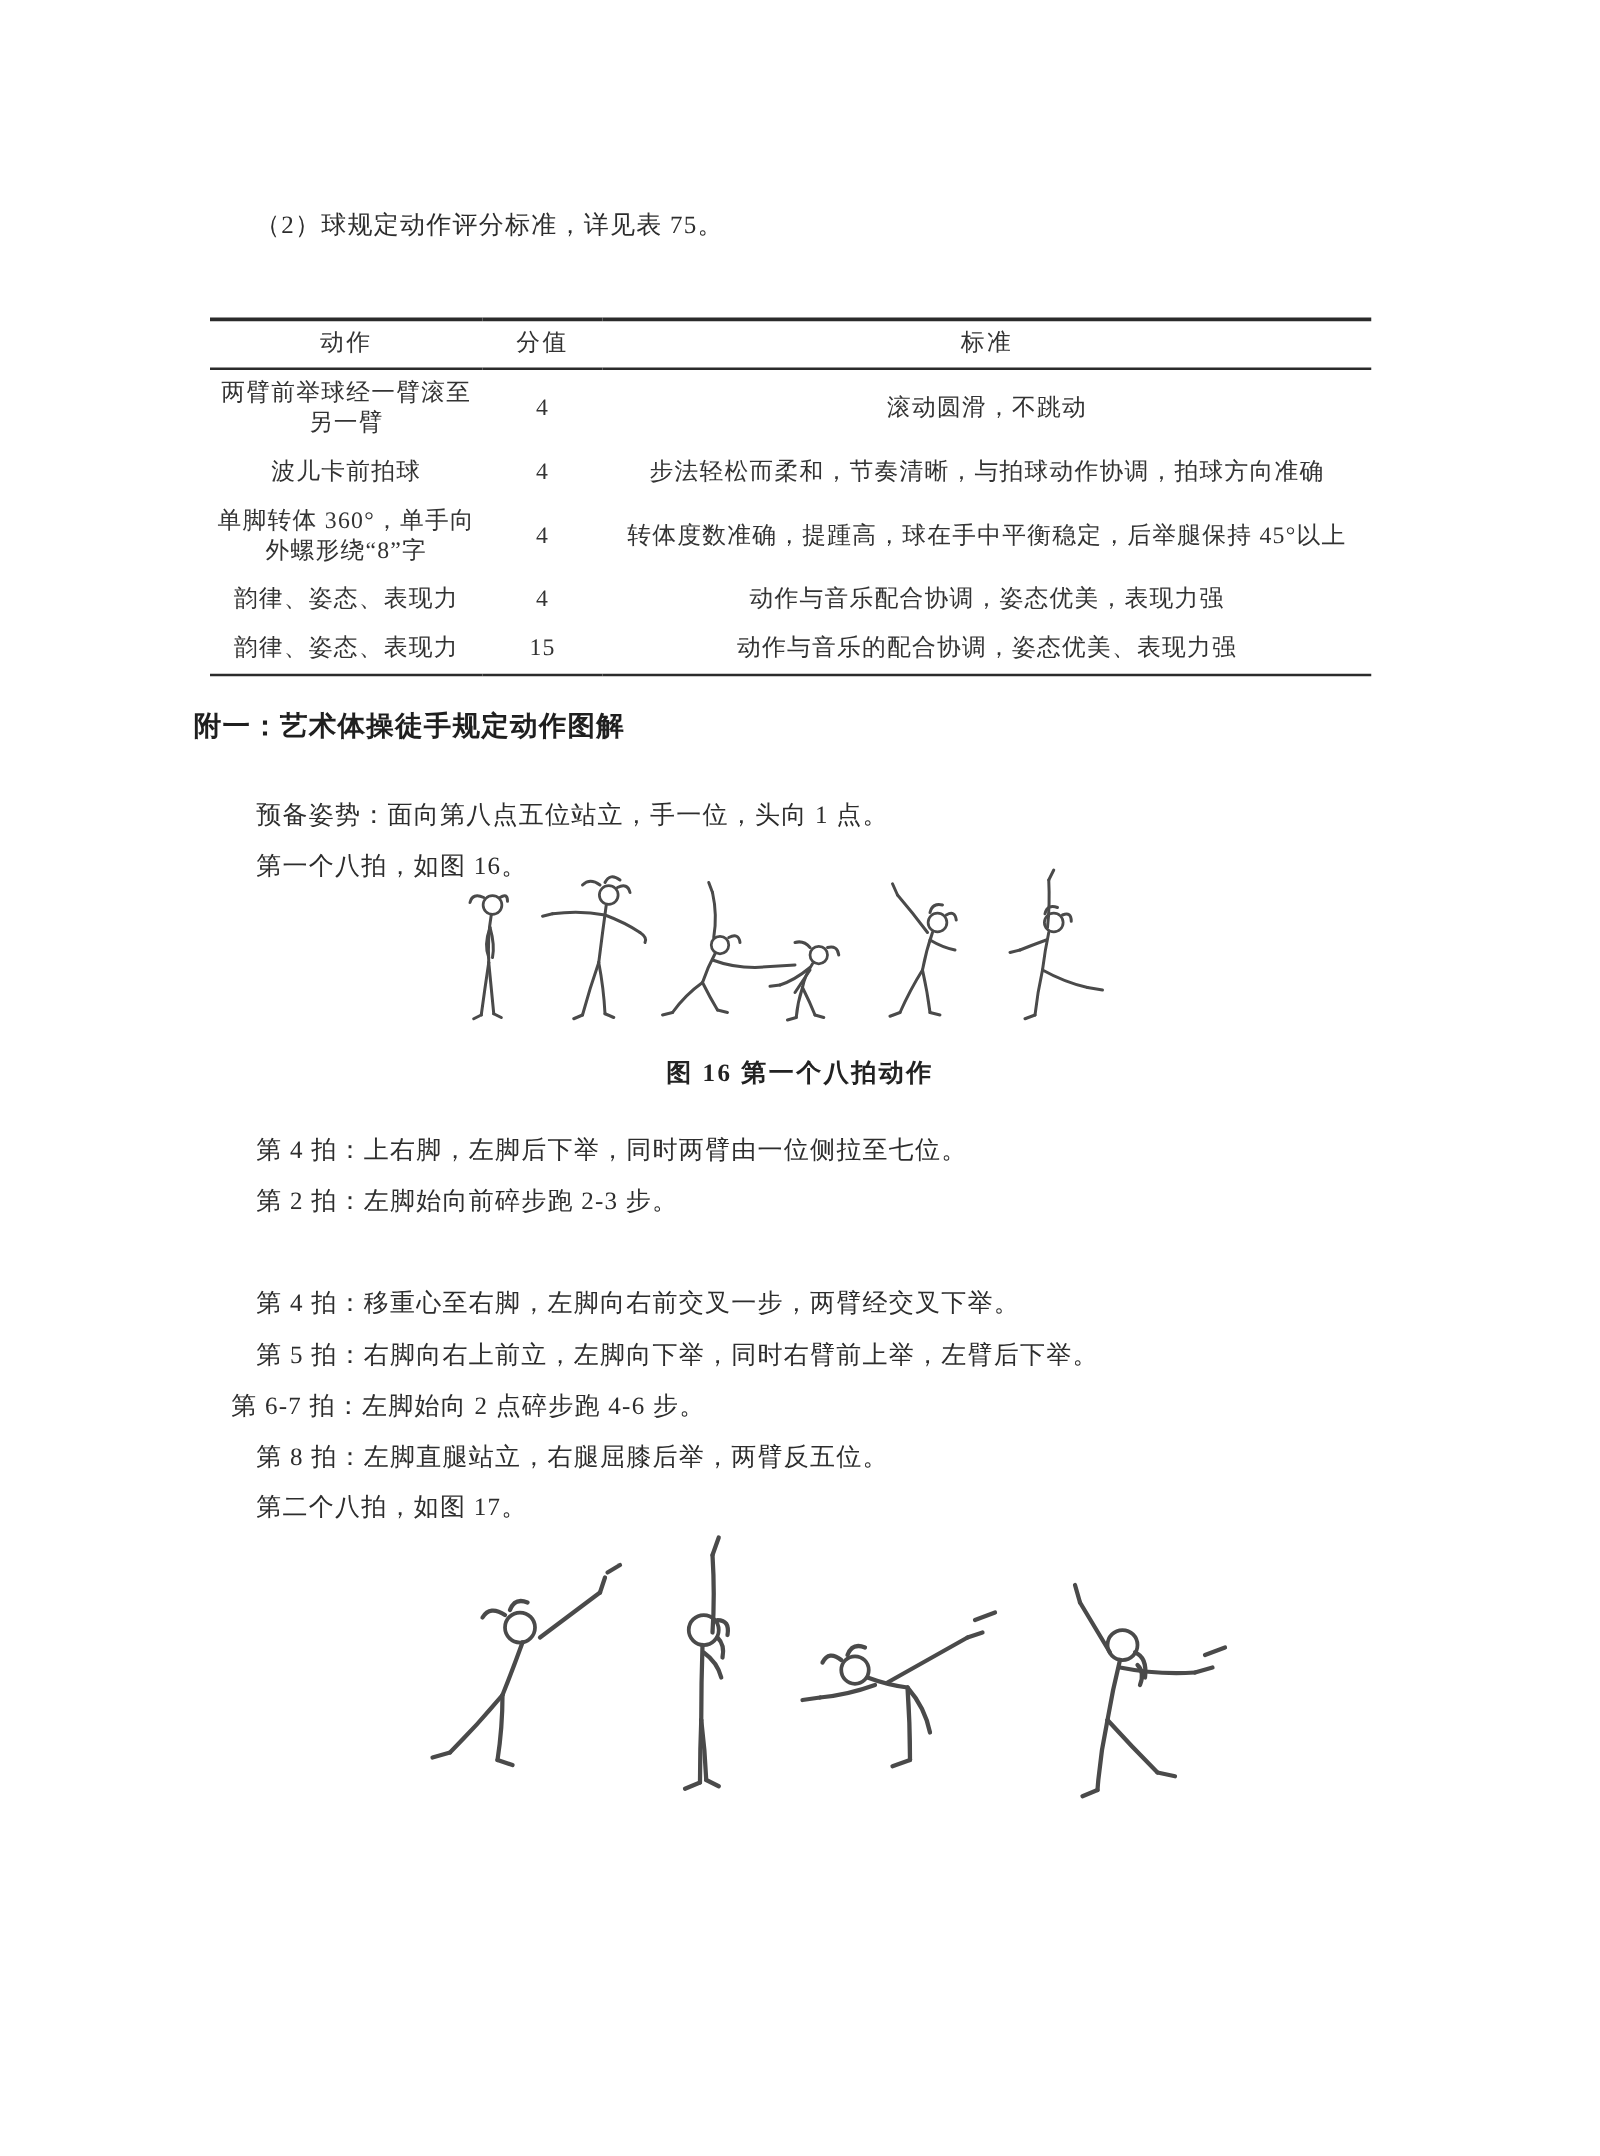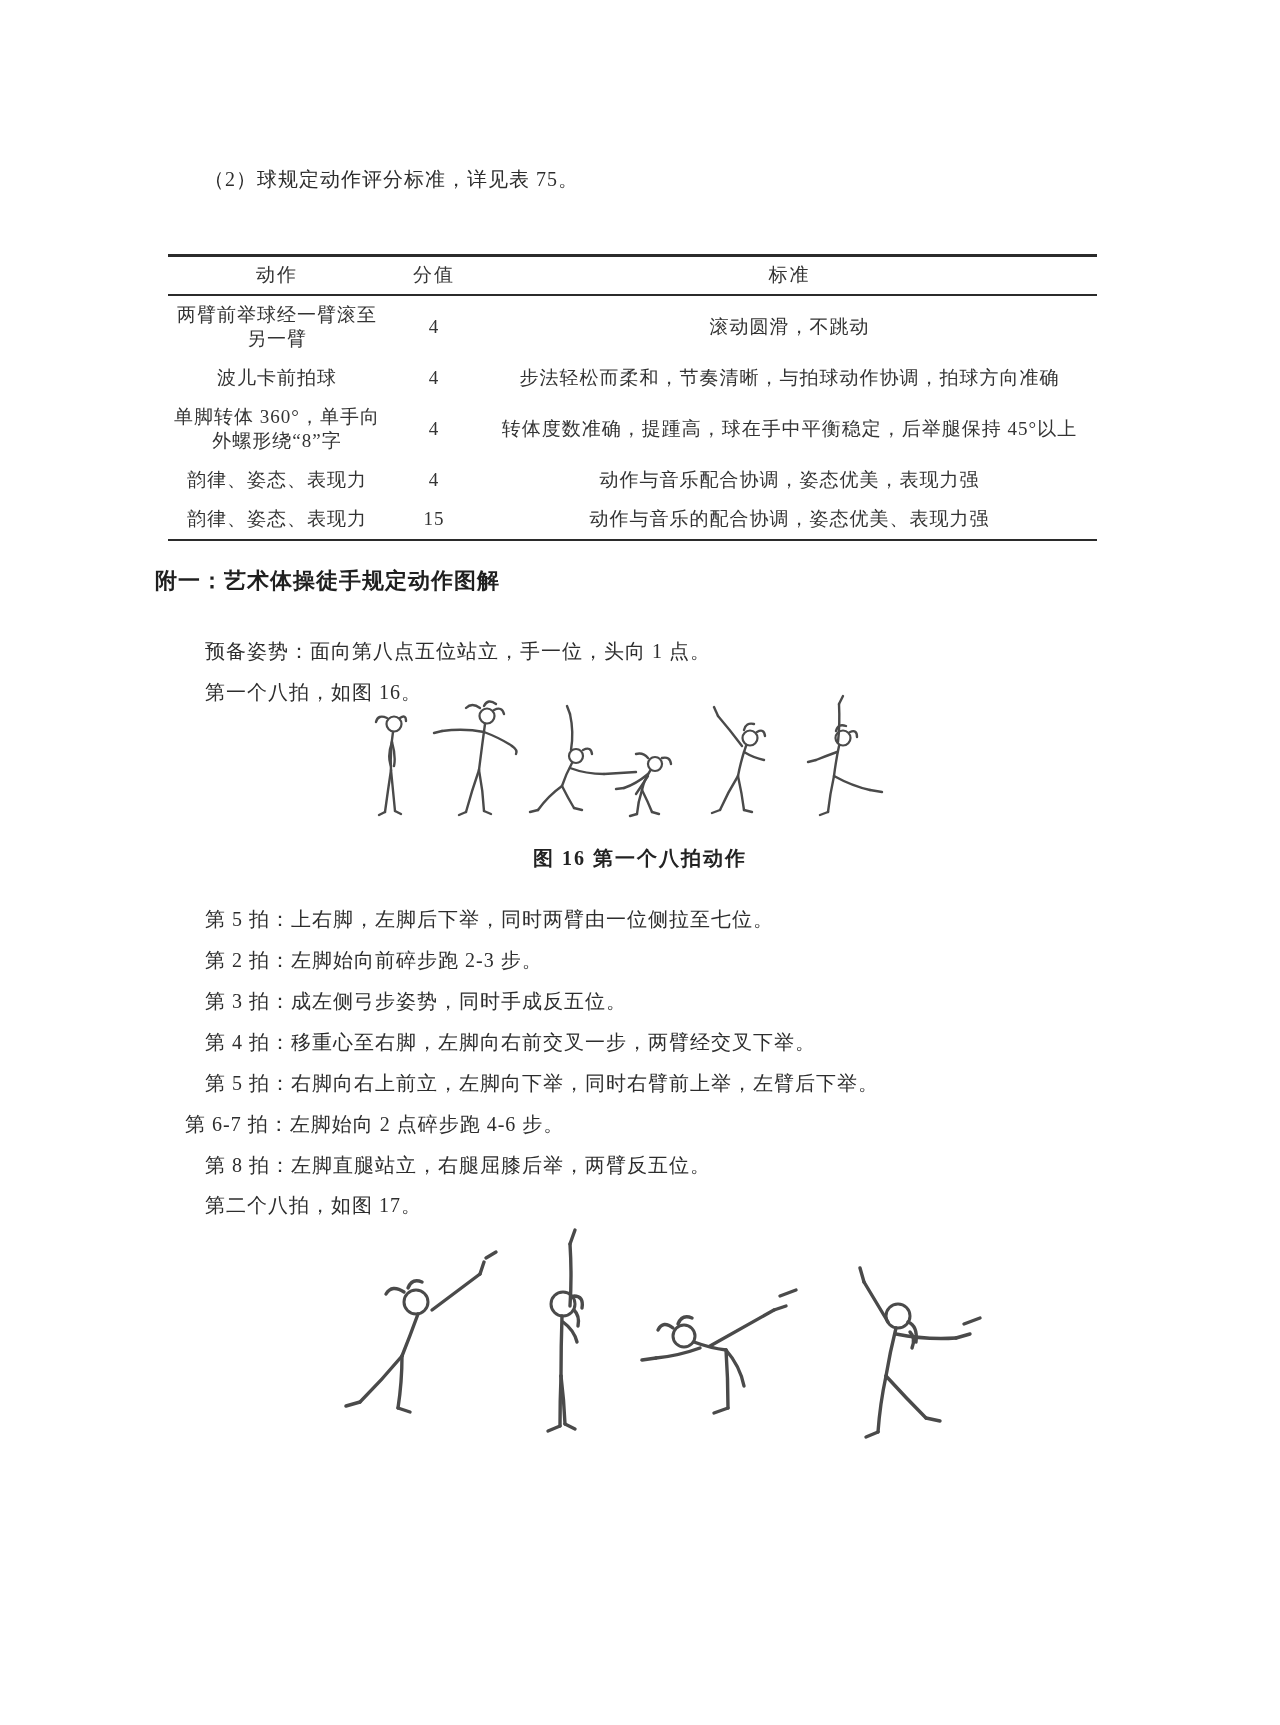--- a/index.html
+++ b/index.html
@@ -214,23 +214,22 @@
     <path d="M477,58 Q466,62 456,66"></path>
       <path d="M456,66 l-8,2"></path>
     <path d="M474,82 Q470,100 468,118"></path>
       <path d="M474,82 Q492,92 510,96"></path>
     <path d="M510,96 l12,2"></path>
       <path d="M468,118 l-8,3"></path>
   </svg>
 
   <div class="abs fig-caption cap16">图 16 第一个八拍动作</div>
 
-  <p class="abs beat" style="top:886px">第 5 拍：上右脚，左脚后下举，同时两臂由一位侧拉至七位。</p>
+  <p class="abs beat" style="top:886px">第 4 拍：上右脚，左脚后下举，同时两臂由一位侧拉至七位。</p>
   <p class="abs beat" style="top:927px">第 2 拍：左脚始向前碎步跑 2-3 步。</p>
-  <p class="abs beat" style="top:968px">第 3 拍：成左侧弓步姿势，同时手成反五位。</p>
   <p class="abs beat" style="top:1009px">第 4 拍：移重心至右脚，左脚向右前交叉一步，两臂经交叉下举。</p>
   <p class="abs beat" style="top:1050px">第 5 拍：右脚向右上前立，左脚向下举，同时右臂前上举，左臂后下举。</p>
   <p class="abs beat wide" style="top:1091px">第 6-7 拍：左脚始向 2 点碎步跑 4-6 步。</p>
   <p class="abs beat" style="top:1132px">第 8 拍：左脚直腿站立，右腿屈膝后举，两臂反五位。</p>
 
   <p class="abs body-line second8-line">第二个八拍，如图 17。</p>
 
   <svg class="abs fig-illustration fig17" width="720" height="310" viewBox="0 0 720 310" xmlns="http://www.w3.org/2000/svg">
 
     <path d="M152,112 Q176,94 200,76"></path>

